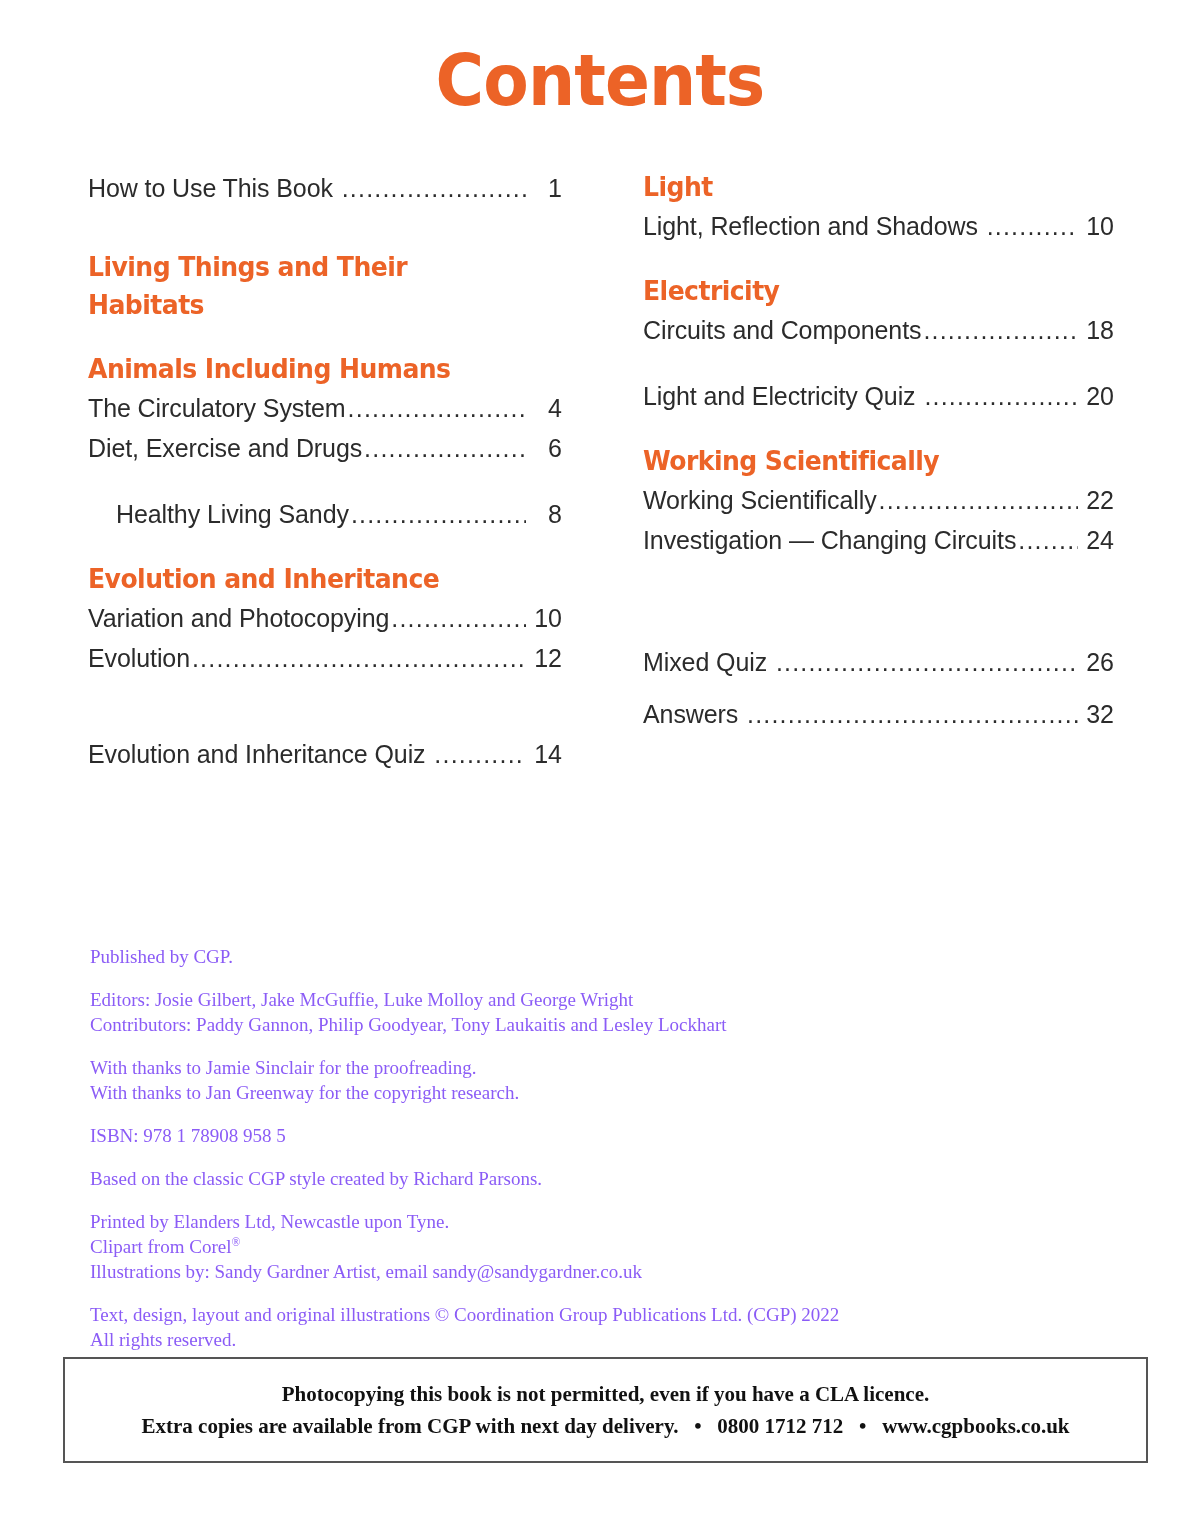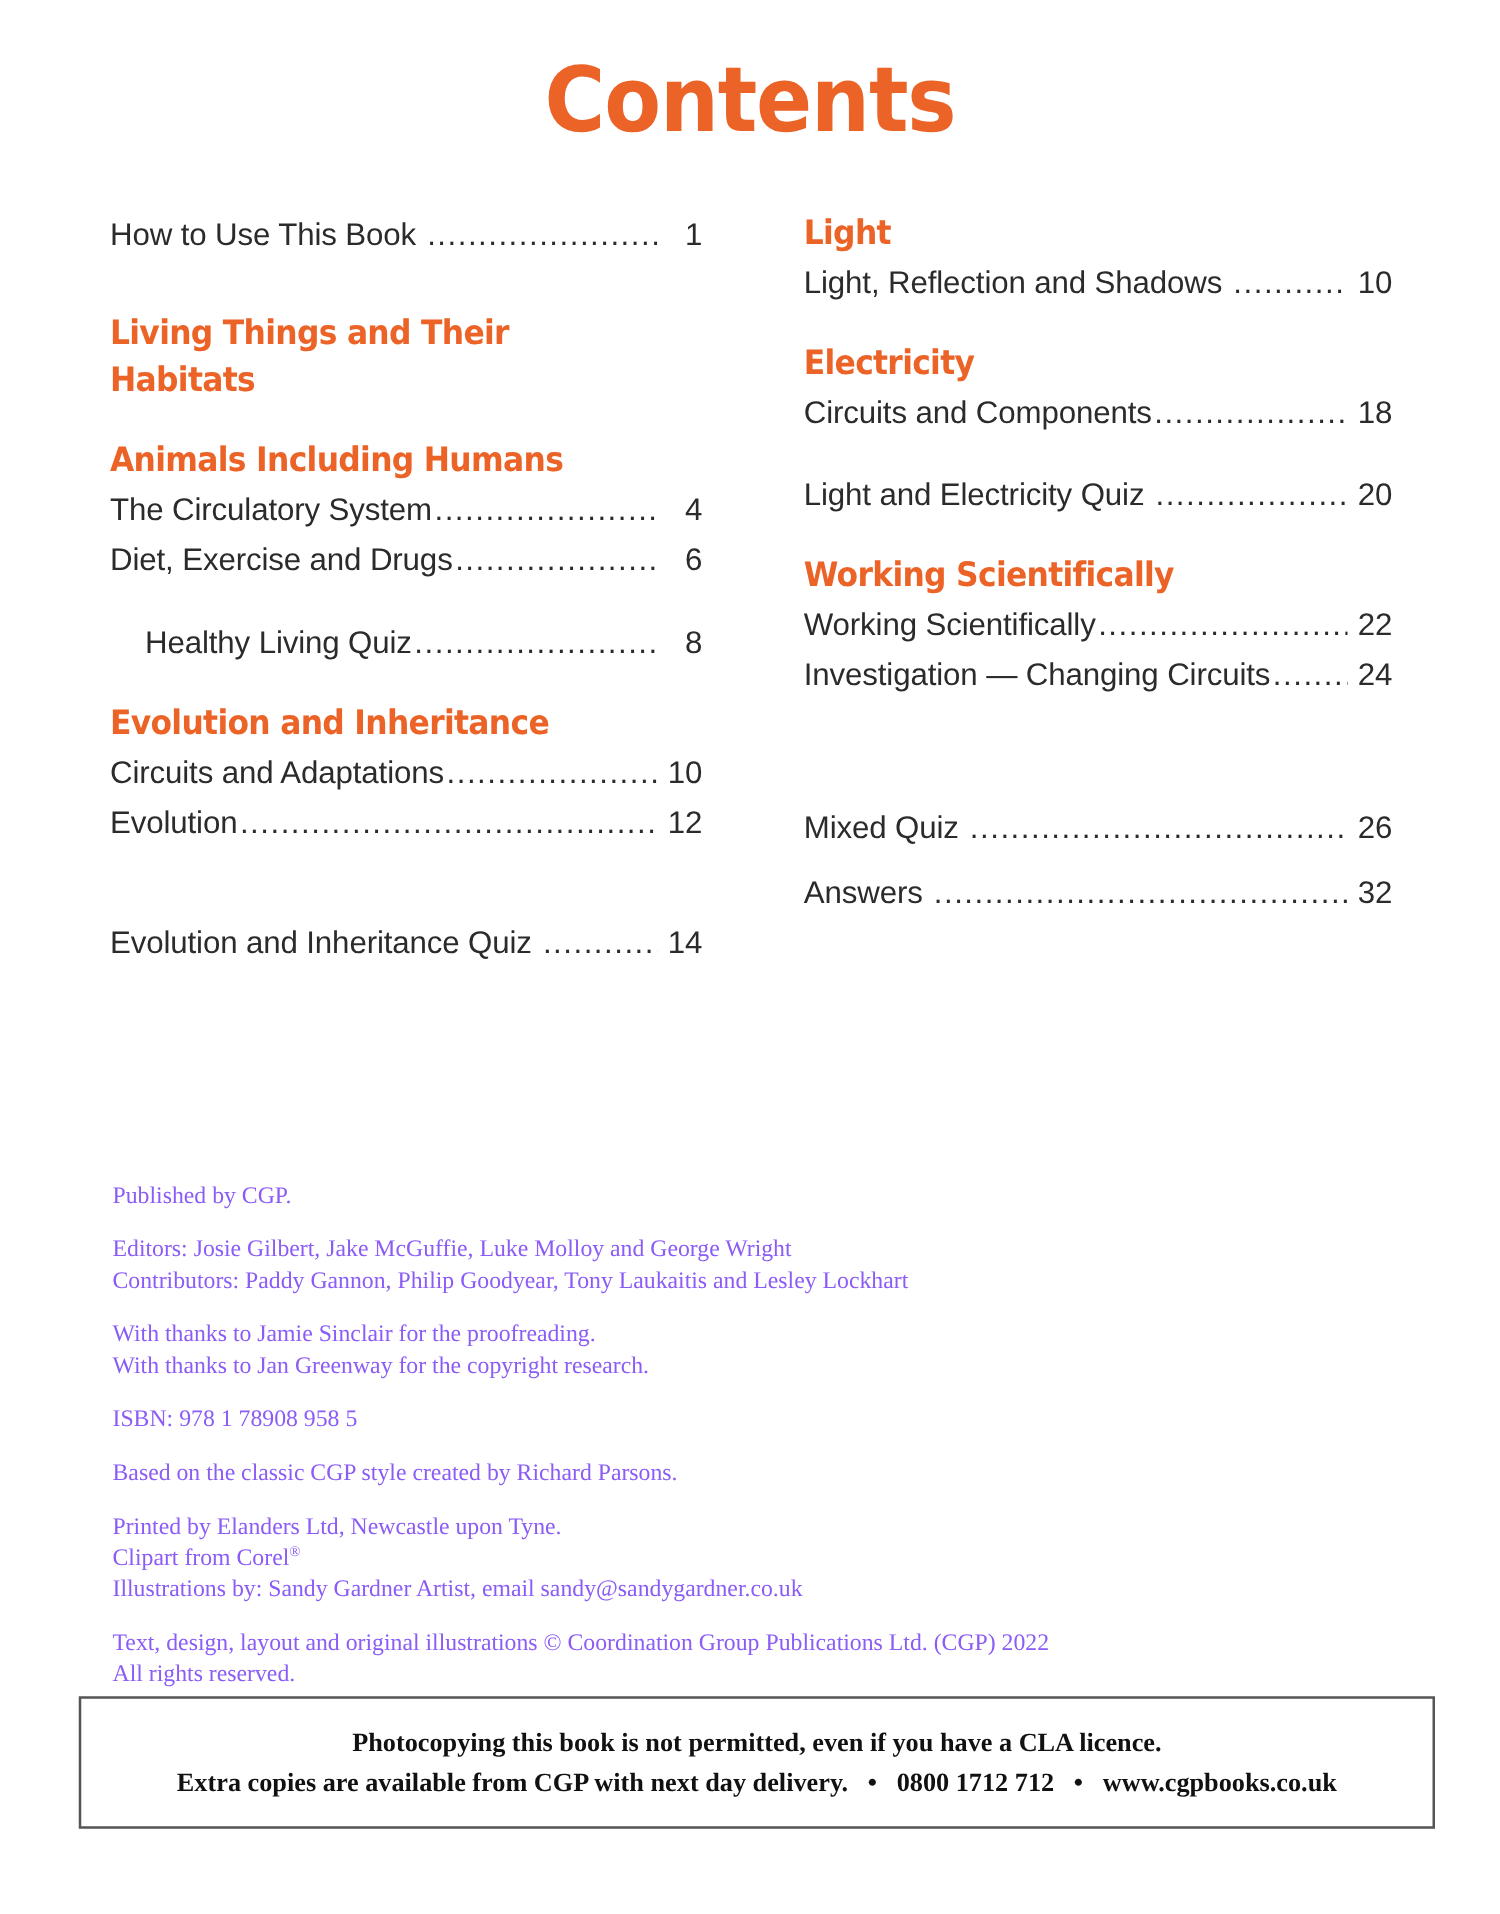--- a/index.html
+++ b/index.html
@@ -182,31 +182,31 @@
     <div class="entry">
       <span class="entry-label">Diet, Exercise and Drugs</span>
       <span class="leader"></span>
       <span class="entry-page">6</span>
     </div>
 
     <div class="gap-md"></div>
 
     <div class="entry-wrapped">
       <div class="entry entry-second">
-        <span class="entry-label">Healthy Living Quiz</span>
+        <span class="entry-label">Healthy Living Sandy</span>
         <span class="leader"></span>
         <span class="entry-page">8</span>
       </div>
     </div>
 
     <div class="gap-md"></div>
 
     <div class="section-heading">Evolution and Inheritance</div>
     <div class="entry">
-      <span class="entry-label">Circuits and Adaptations</span>
+      <span class="entry-label">Variation and Photocopying</span>
       <span class="leader"></span>
       <span class="entry-page">10</span>
     </div>
     <div class="entry">
       <span class="entry-label">Evolution</span>
       <span class="leader"></span>
       <span class="entry-page">12</span>
     </div>
 
     <div class="gap-xl"></div>

